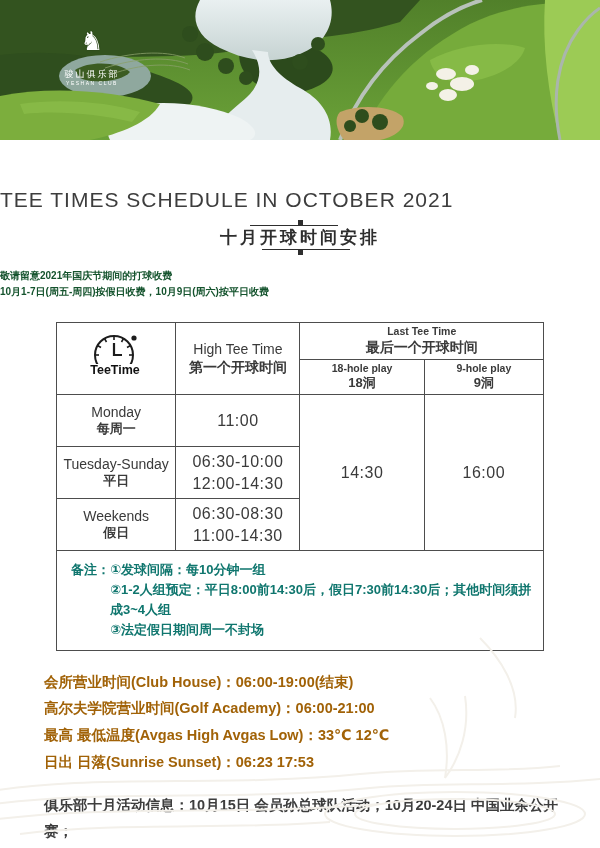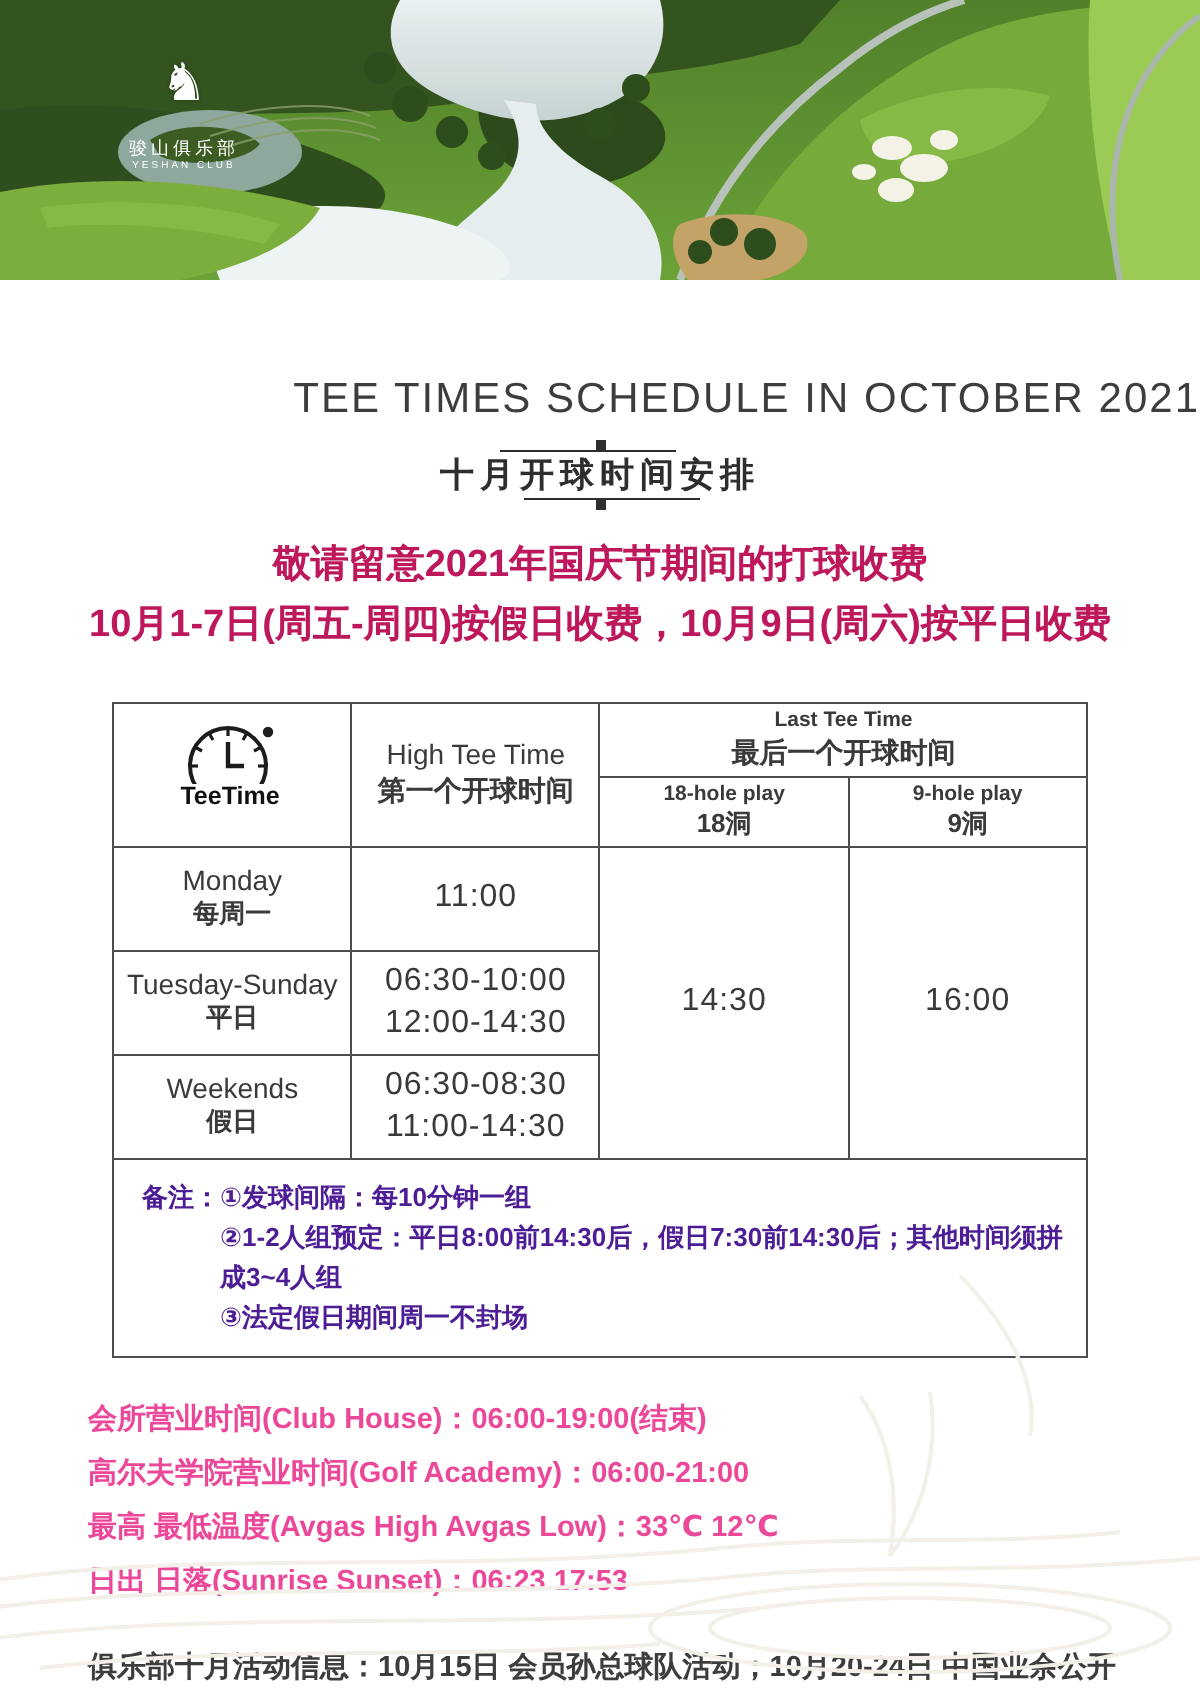--- a/index.html
+++ b/index.html
@@ -8,53 +8,53 @@
 
   
   .photo { position:relative; width:600px; height:140px; overflow:hidden; background:#5d8a2e; }
   .photo svg { display:block; }
   .logo-overlay { position:absolute; top:28px; left:52px; width:80px; text-align:center; color:#ffffff; line-height:1.1; }
   .logo-horse { font-size:26px; line-height:1; text-shadow:0 0 2px rgba(0,0,0,.25); }
   .logo-zh { font-size:9px; letter-spacing:2px; margin-top:16px; white-space:nowrap; }
   .logo-en { font-size:5px; letter-spacing:1.5px; margin-top:1px; white-space:nowrap; }
 
   
-  .title-en { margin-top:48px; text-align:right; font-size:21px; font-weight:400;
+  .title-en { margin-top:48px; text-align:left; font-size:21px; font-weight:400;
               letter-spacing:1px; color:#3d3d3d; }
   .title-zh-row { margin-top:8px; display:flex; align-items:center; justify-content:center;flex-direction:column; }
   .title-sq { width:5px; height:5px; background:#2e2e2e; }
   .title-line { width:88px; height:1px; background:#2e2e2e; }
   .title-line.left { margin-left:2px; margin-right:14px; }
   .title-line.right { margin-right:2px; margin-left:14px; }
   .title-zh { font-size:17px; font-weight:bold; letter-spacing:3px; color:#2e2e2e; }
 
   
-  .notice { margin-top:13px; text-align:center; color:#be185d; font-weight:bold;
-            font-size:19px; line-height:1.6; }
+  .notice { margin-top:13px; text-align:left; color:#14532d; font-weight:bold;
+            font-size:10px; line-height:1.6; }
 
   
   .sched-wrap { width:488px; margin:22px auto 0 auto; }
   table.sched { width:100%; border-collapse:collapse; table-layout:fixed; color:#3a3a3a; }
   table.sched td { border:1px solid #4d4d4d; text-align:center; vertical-align:middle; padding:2px; }
   .col1 { width:24.5%; } .col2 { width:25.5%; } .col3 { width:25.5%; } .col4 { width:24.5%; }
   .hdr-top { height:28px; } .hdr-sub { height:26px;padding-left:44px; }
   .row-day { height:52px; }
   .en-lg { font-size:14px; font-weight:400; }
   .zh-bold { font-size:13px; font-weight:bold; }
   .en-sm { font-size:10.5px; font-weight:700; }
   .zh-hdr { font-size:14px; font-weight:bold; margin-top:2px; }
   .time-txt { font-size:16px; letter-spacing:.5px; line-height:1.35; }
   .notes-cell { text-align:left !important; padding:9px 10px 9px 14px !important; }
-  .notes-flex { display:flex; font-size:13px; font-weight:bold; color:#4c1d95; line-height:1.55; }
+  .notes-flex { display:flex; font-size:13px; font-weight:bold; color:#0f766e; line-height:1.55; }
   .notes-label { white-space:nowrap; }
   .clock-cell { padding:4px 17px !important; }
 
   
   .info-block { margin:18px 40px 0 44px; font-size:14.5px; font-weight:bold;
-                color:#ec4899; line-height:1.85; }
+                color:#a16207; line-height:1.85; }
   .act-block { margin:16px 40px 0 44px; font-size:14.5px; font-weight:bold;
                color:#3d3d3d; line-height:1.8; }
 
   .watermark { position:absolute; left:0; bottom:0; width:600px; height:270px; pointer-events:none; }
 </style>
 </head>
 <body>
 
 <div class="poster">
 

